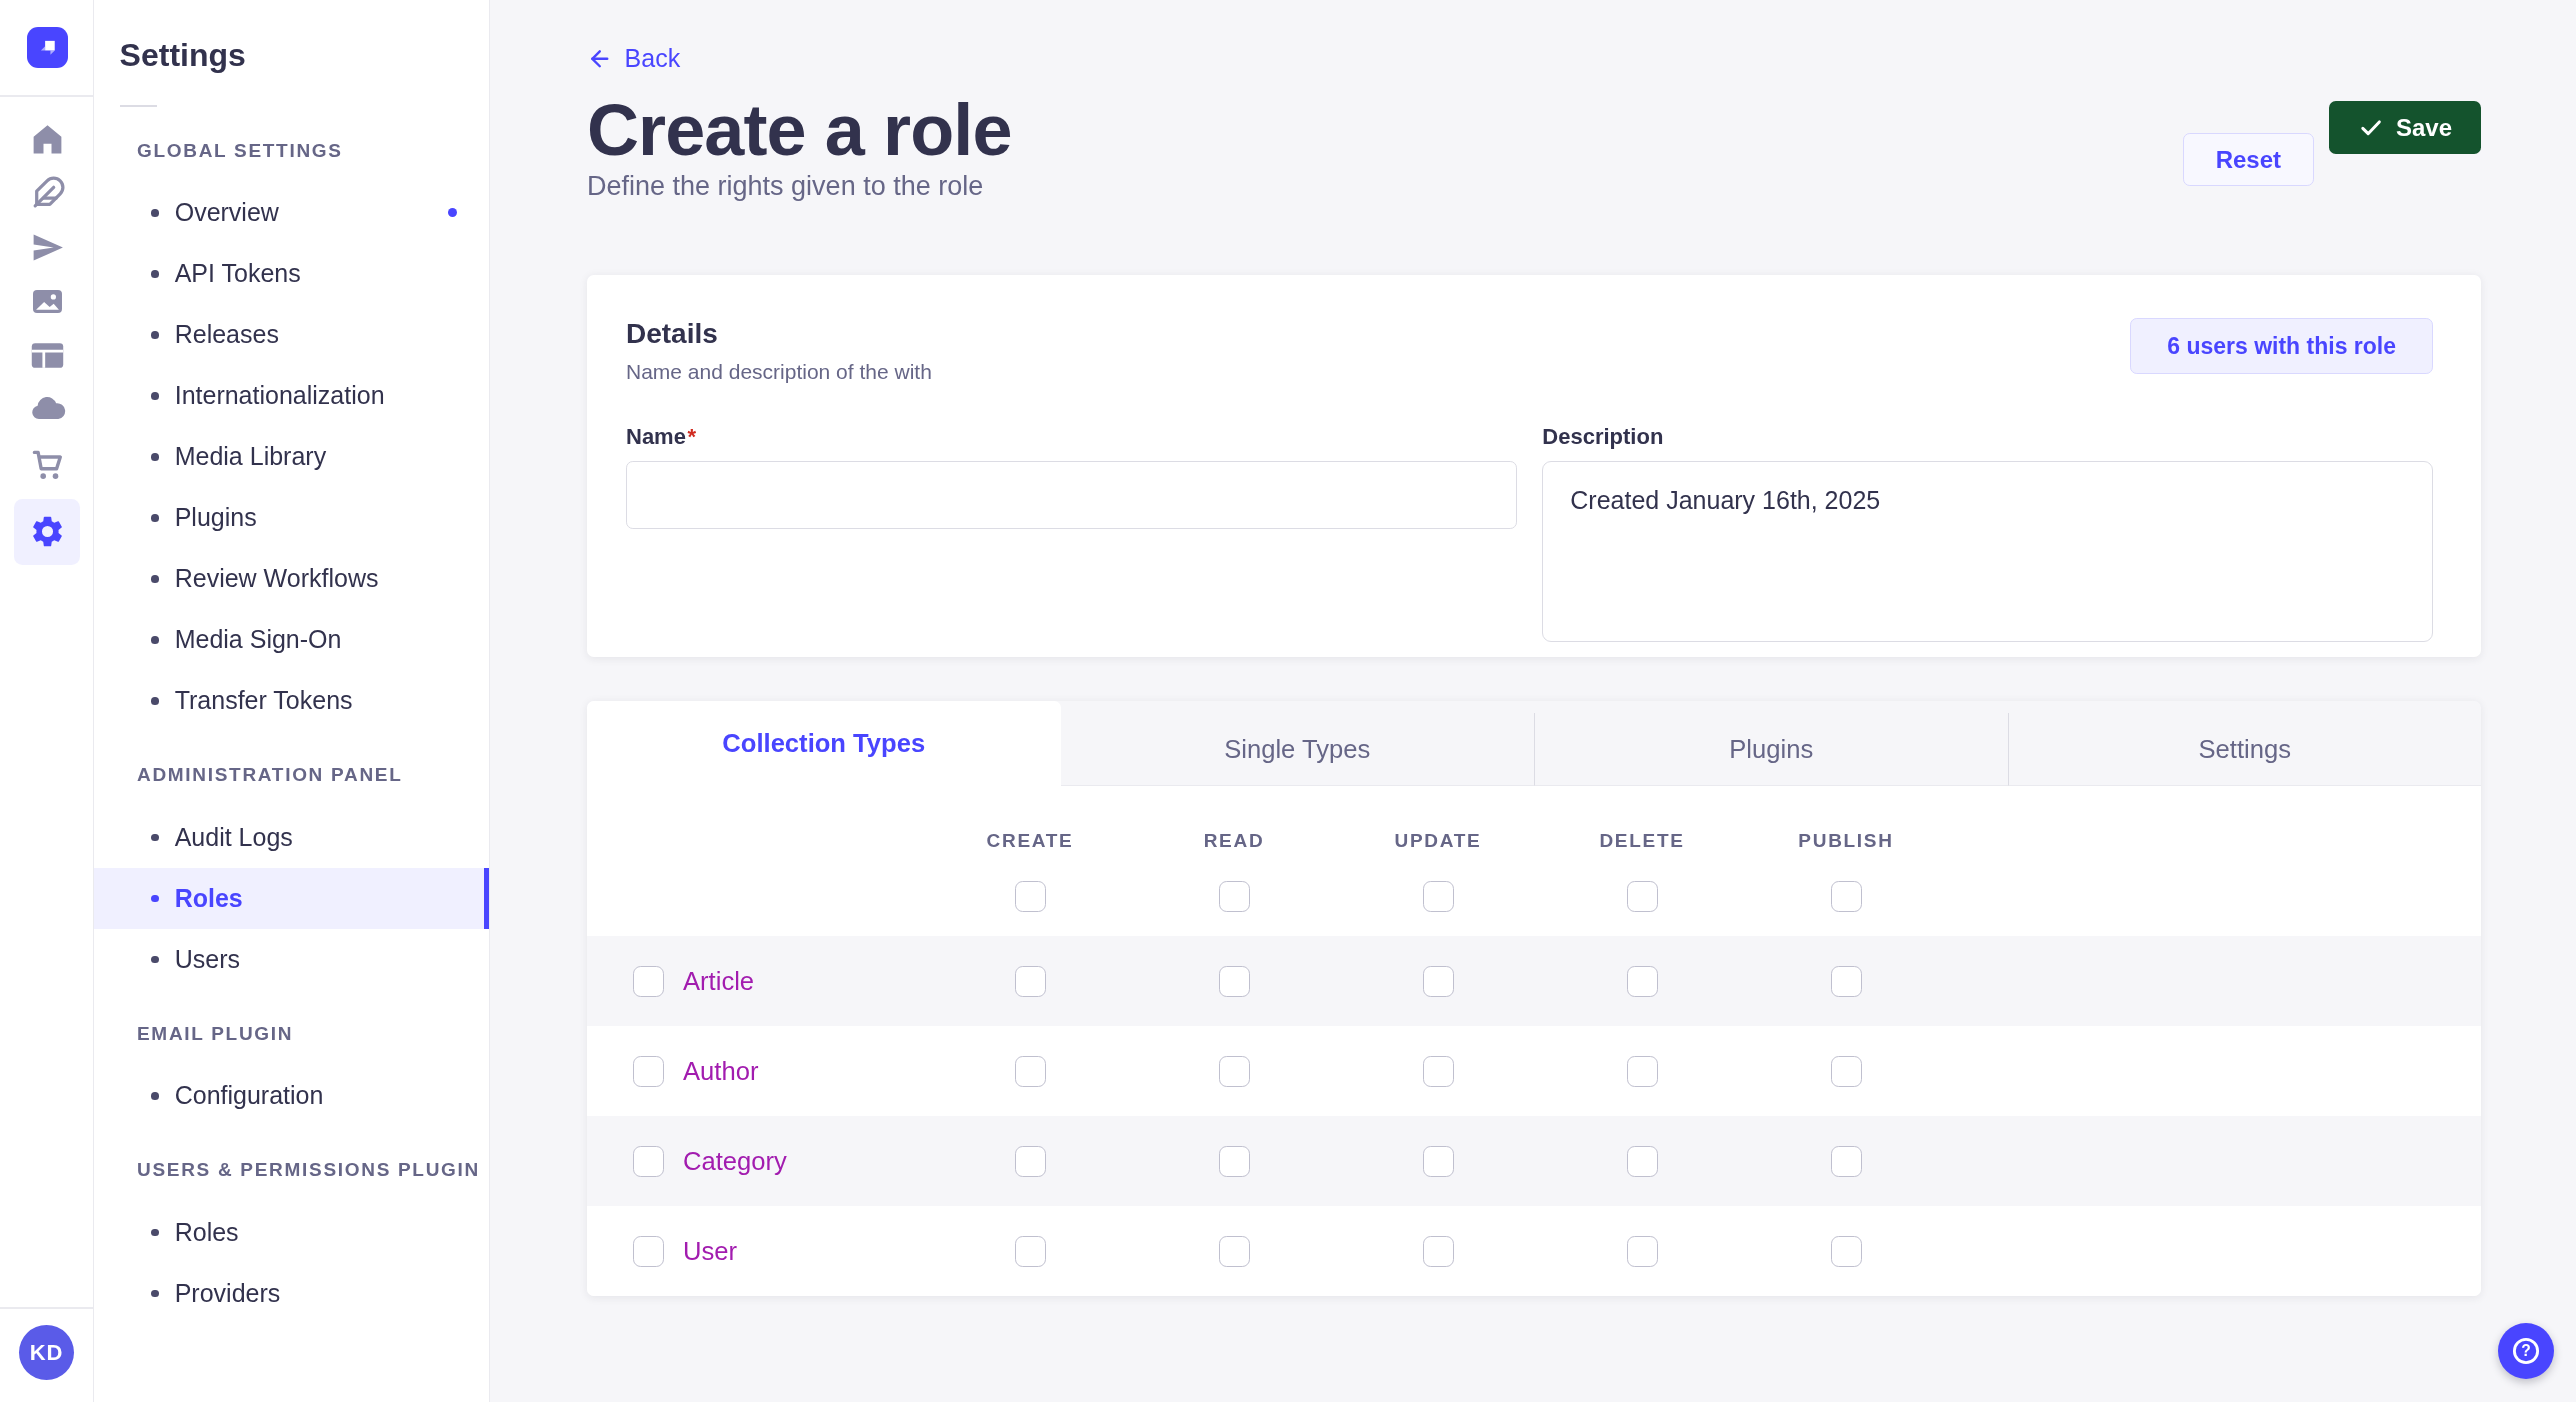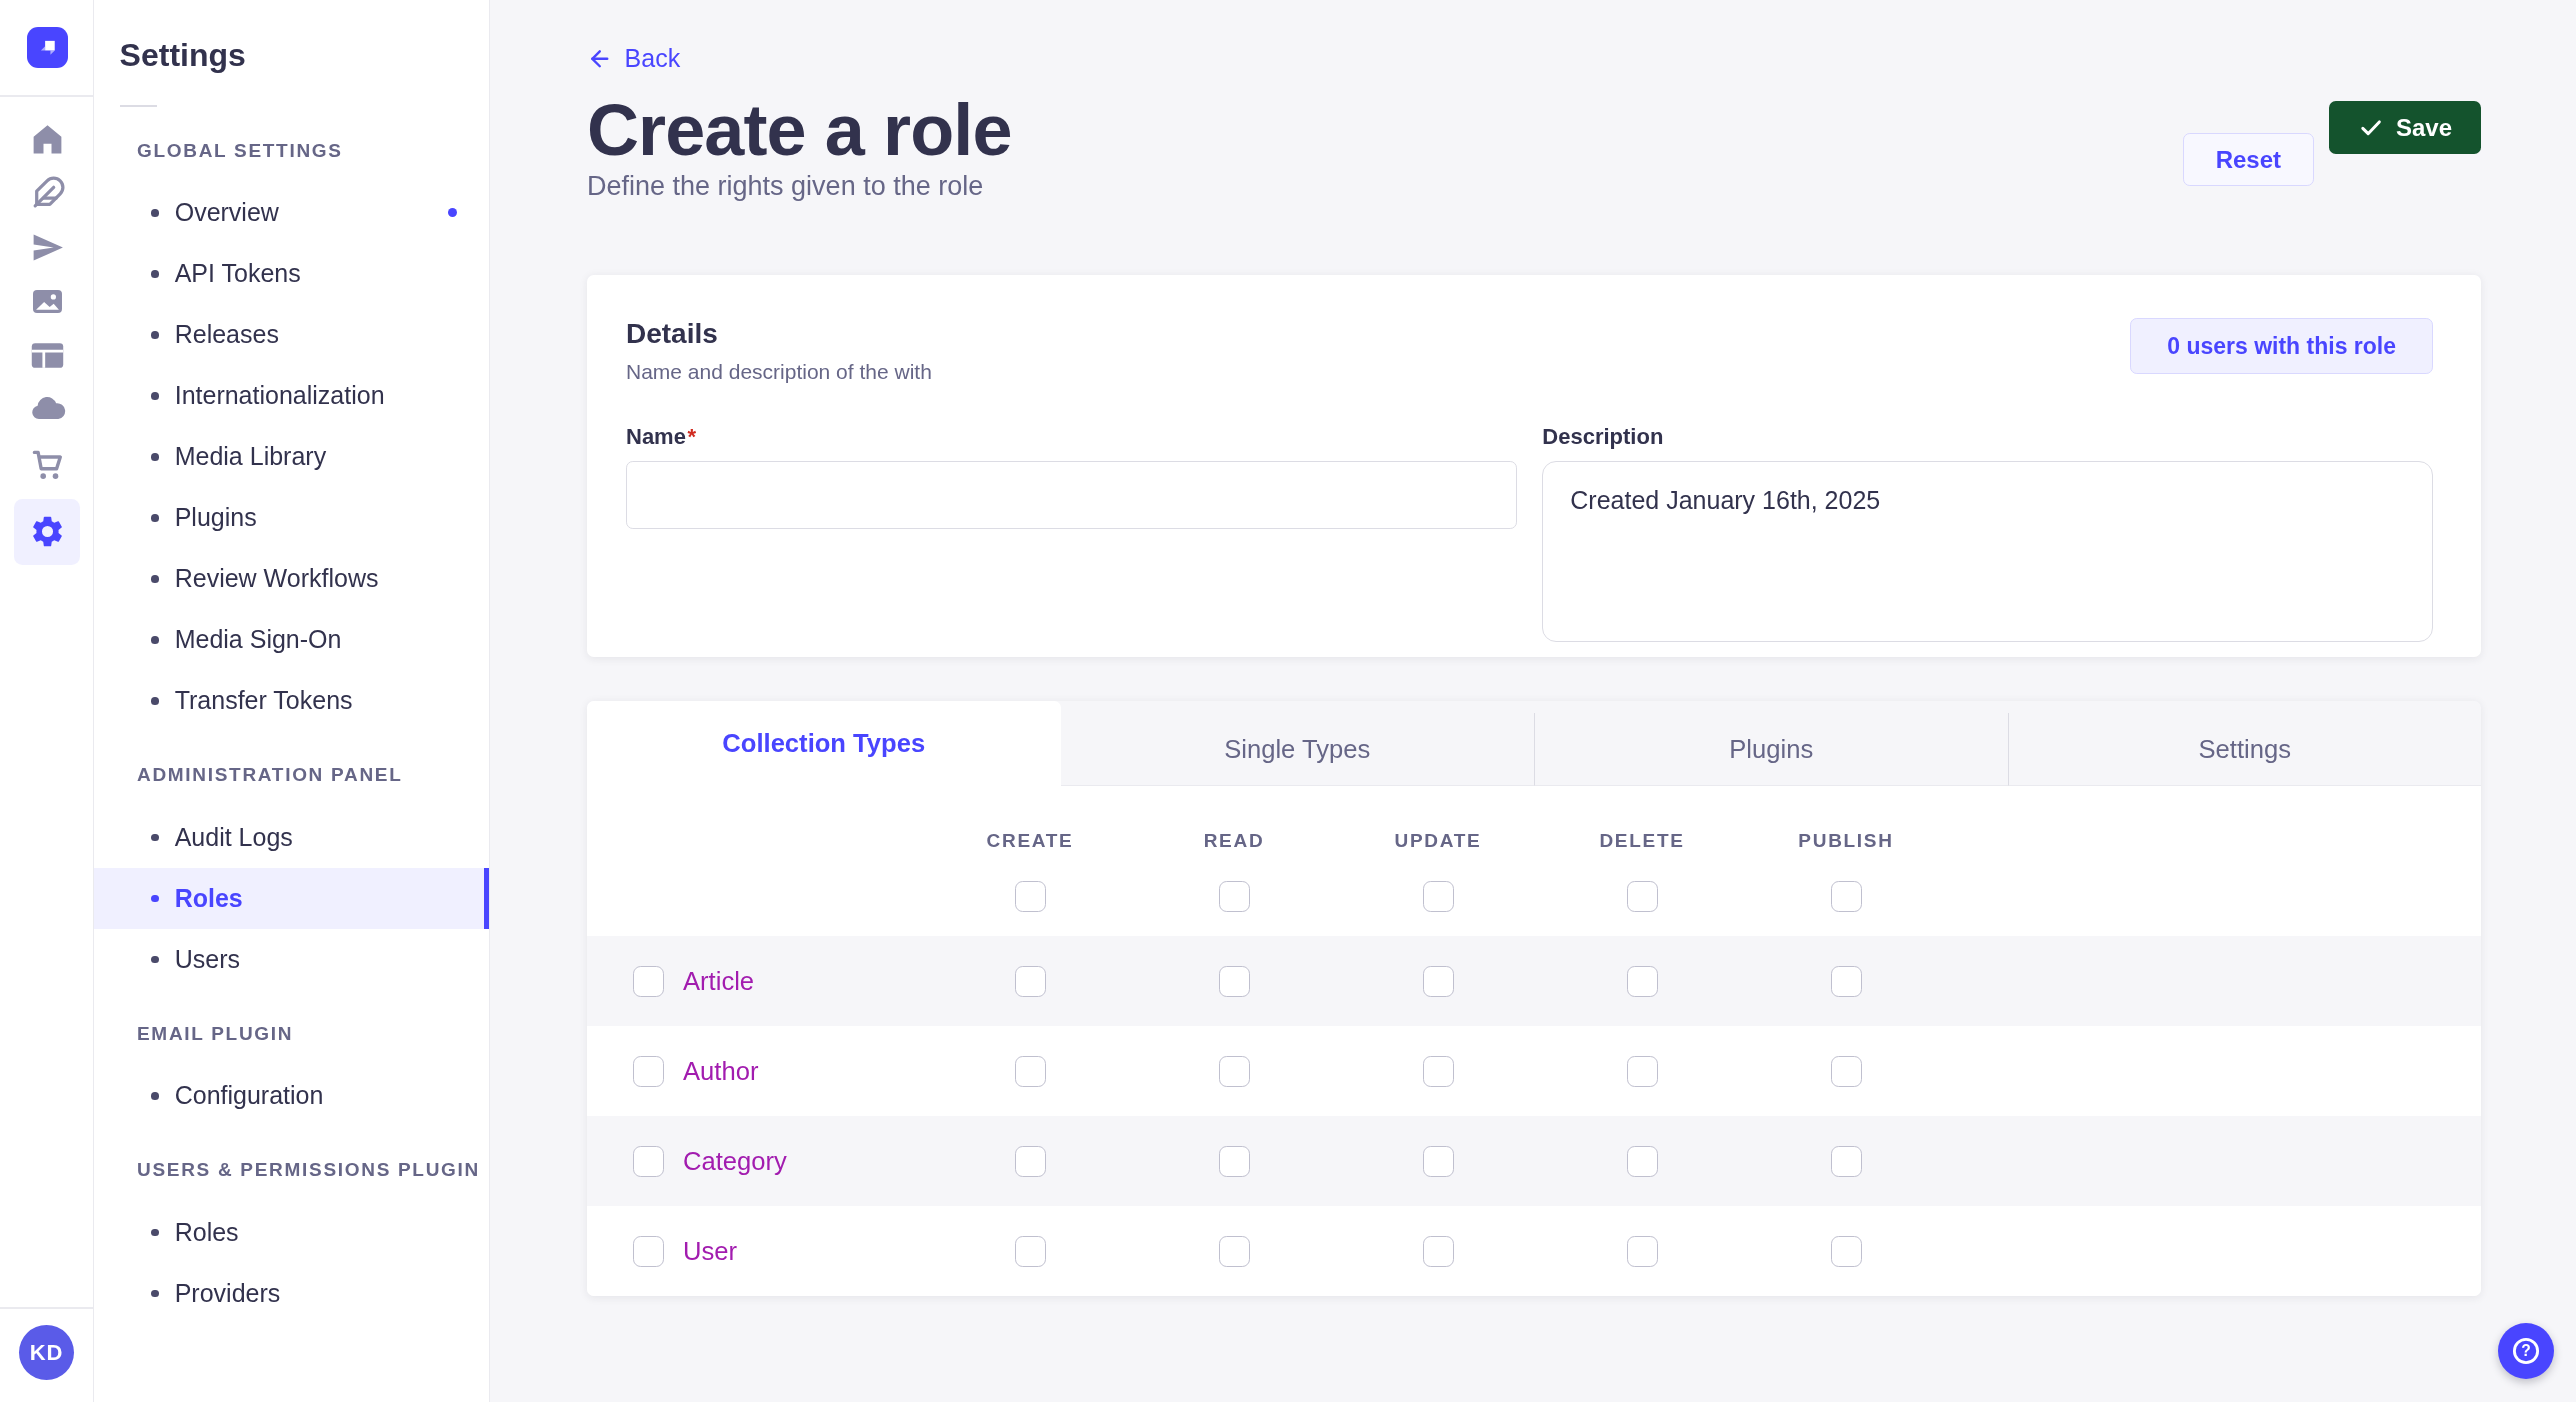--- a/index.html
+++ b/index.html
@@ -86,21 +86,21 @@
   }
   .fields-row { display: flex; gap: 25.6px; margin-top: 39px; }
   .field { flex: 1; }
   .field-label { font-size: 22px; font-weight: bold; color: #32324d; line-height: 25.6px; }
   .req { color: #d02b20; margin-left: 1.7px; }
   .text-input {
     margin-top: 12px; width: 100%; height: 68px; border: 1.7px solid #dcdce4; border-radius: 6.8px;
     background: #ffffff; font-size: 24px; color: #32324d; padding: 0 27px; font-family: inherit; outline: none;
   }
   .text-area {
-    margin-top: 12px; width: 100%; height: 181px; border: 1.7px solid #dcdce4; border-radius: 14px;
+    margin-top: 12px; width: 100%; height: 181px; border: 1.7px solid #dcdce4; border-radius: 9px;
     background: #ffffff; font-size: 25px; color: #32324d; padding: 22px 27px; font-family: inherit;
     resize: none; outline: none; line-height: 32px;
   }
 
   
   .perm-card { margin-top: 44px; border-radius: 6.8px; box-shadow: 0 1.7px 8.5px rgba(33,33,52,0.08); }
   .tabs { display: grid; grid-template-columns: repeat(4, 1fr); height: 85px; }
   .tab {
     display: flex; align-items: center; justify-content: center;
     font-size: 25.6px; color: #666687; cursor: pointer; background: #f6f6f9;
@@ -314,21 +314,21 @@
         <path d="M4.5 12.5l5 5L20 6.5"></path>
       </svg>
       <span>Save</span>
     </button>
   </div>
 
   
   <section class="card details-card">
     <div class="details-title">Details</div>
     <div class="details-subtitle">Name and description of the with</div>
-    <button class="users-btn">0 users with this role</button>
+    <button class="users-btn">6 users with this role</button>
 
     <div class="fields-row">
       <div class="field">
         <div class="field-label">
           <span>Name</span><span class="req">*</span>
         </div>
         <input class="text-input" type="text" value="" style="">
       </div>
       <div class="field">
         <div class="field-label">Description</div>

